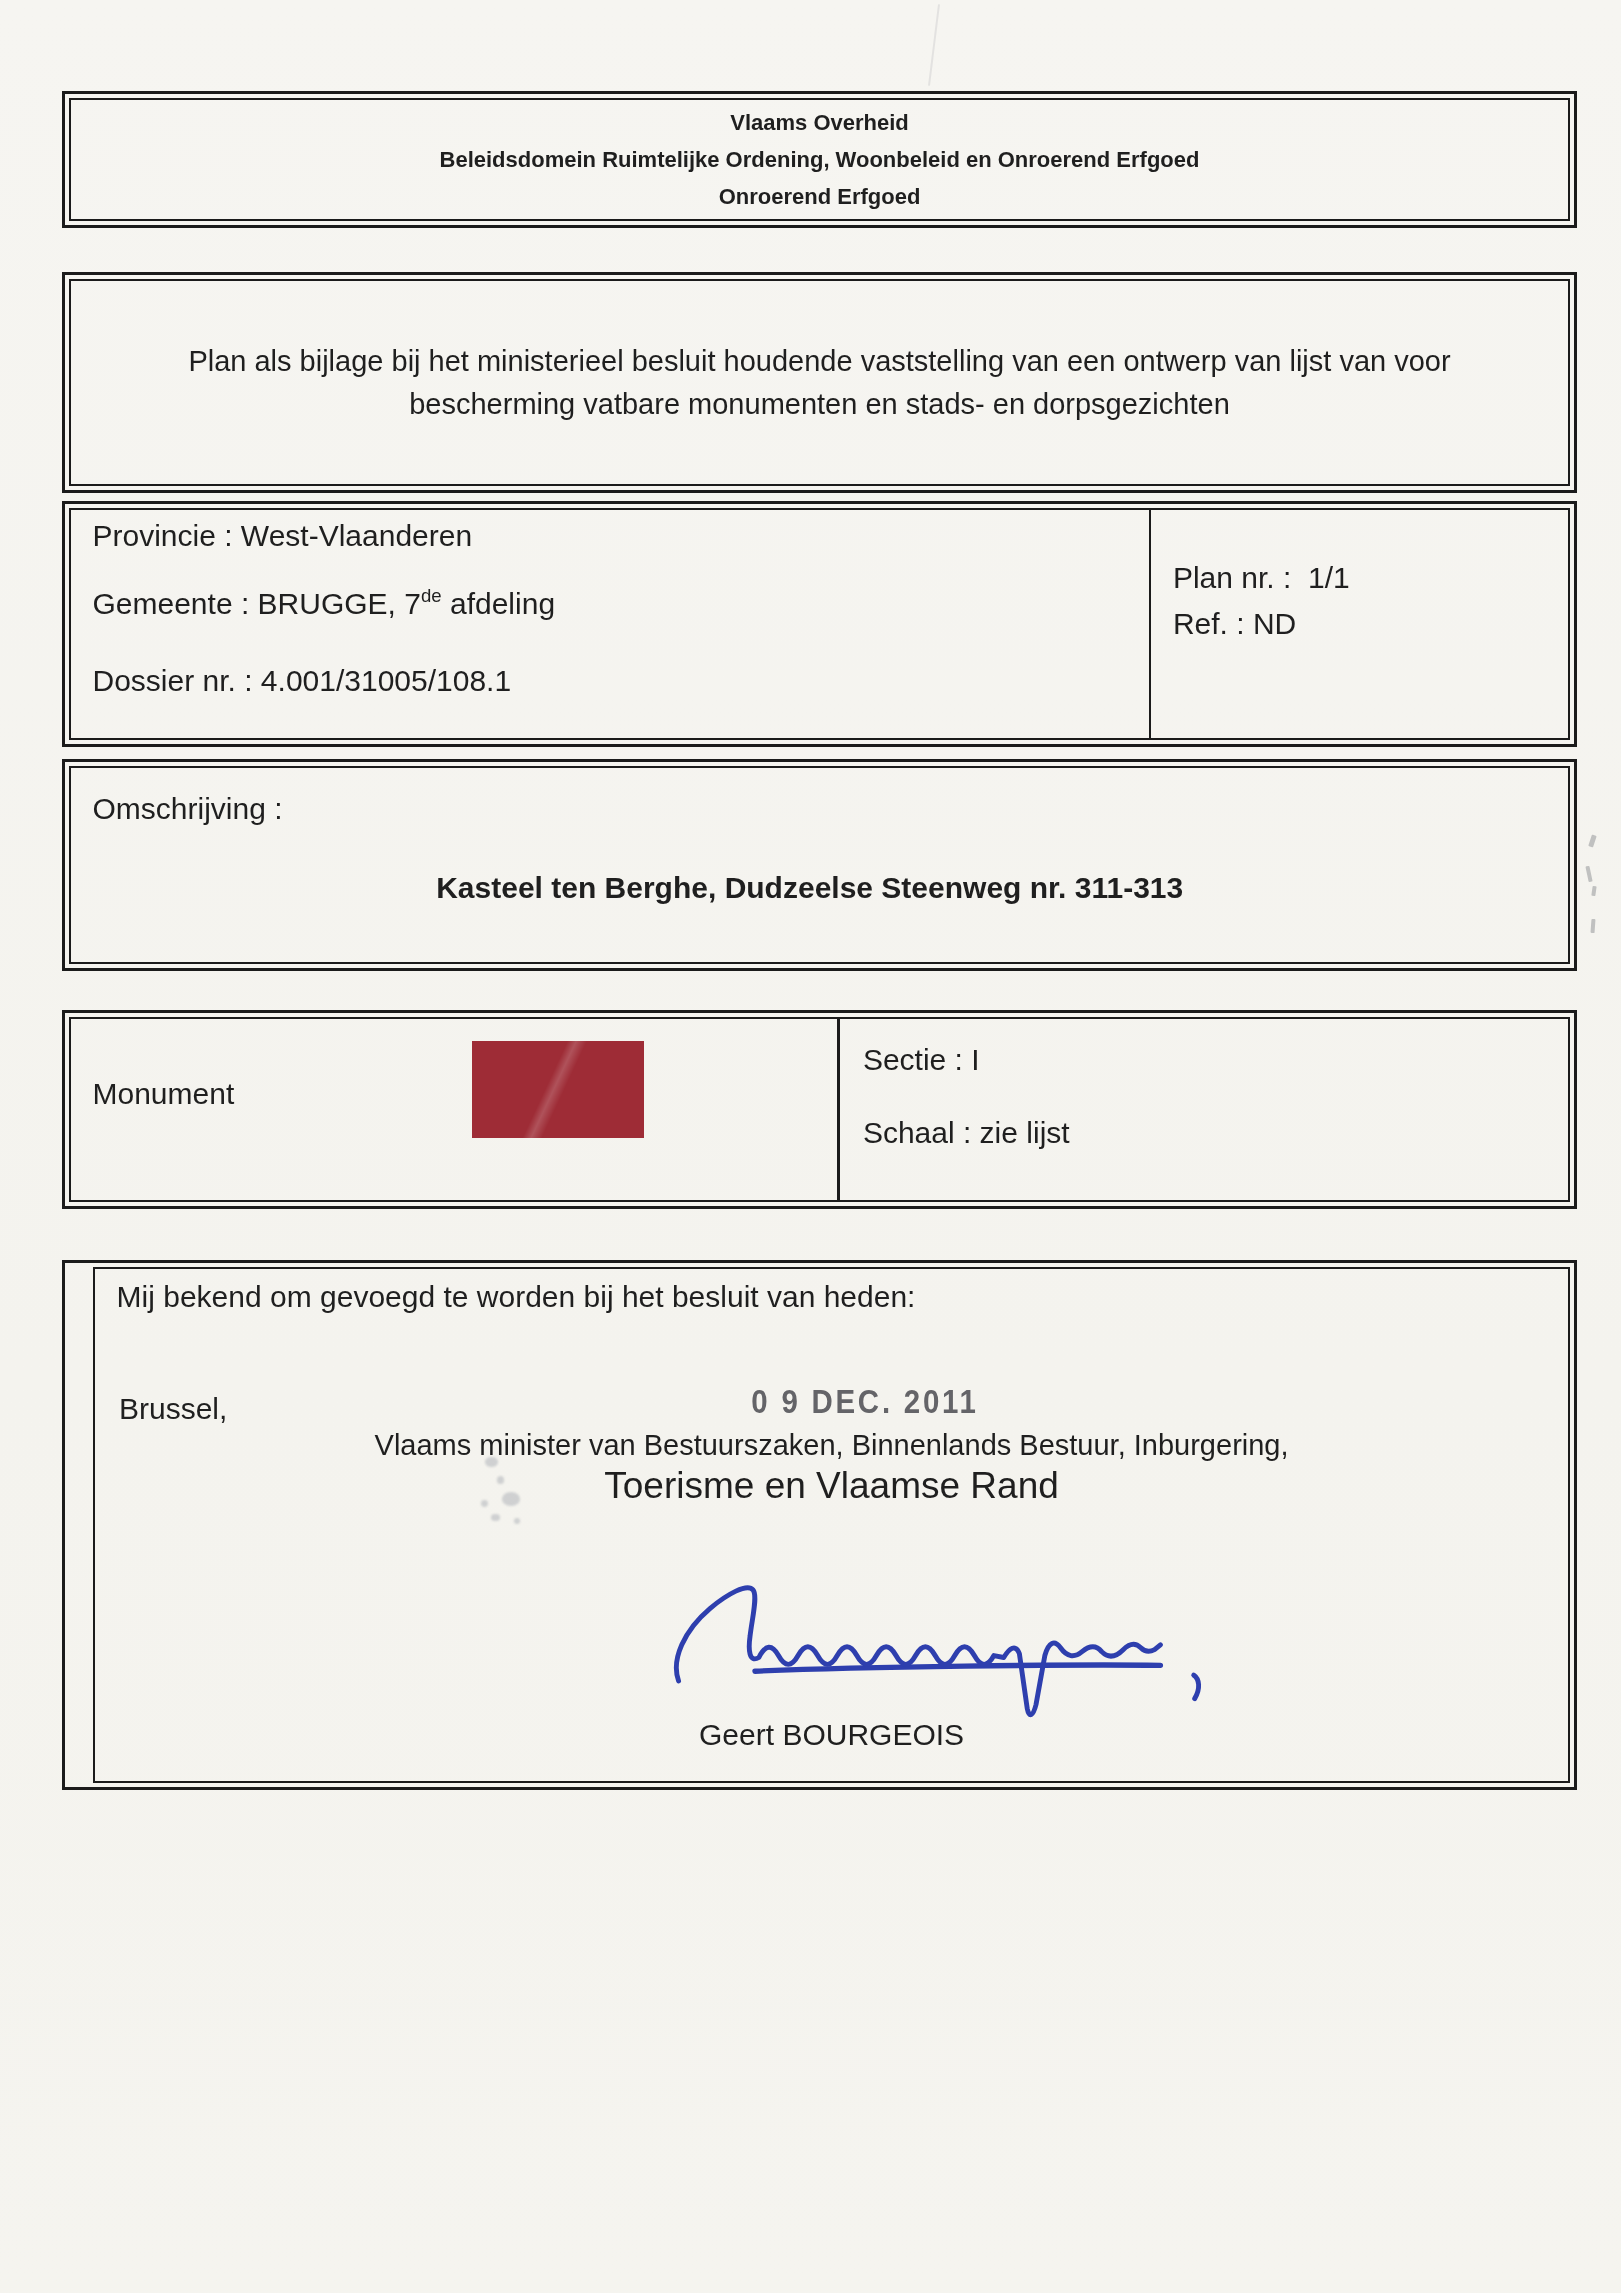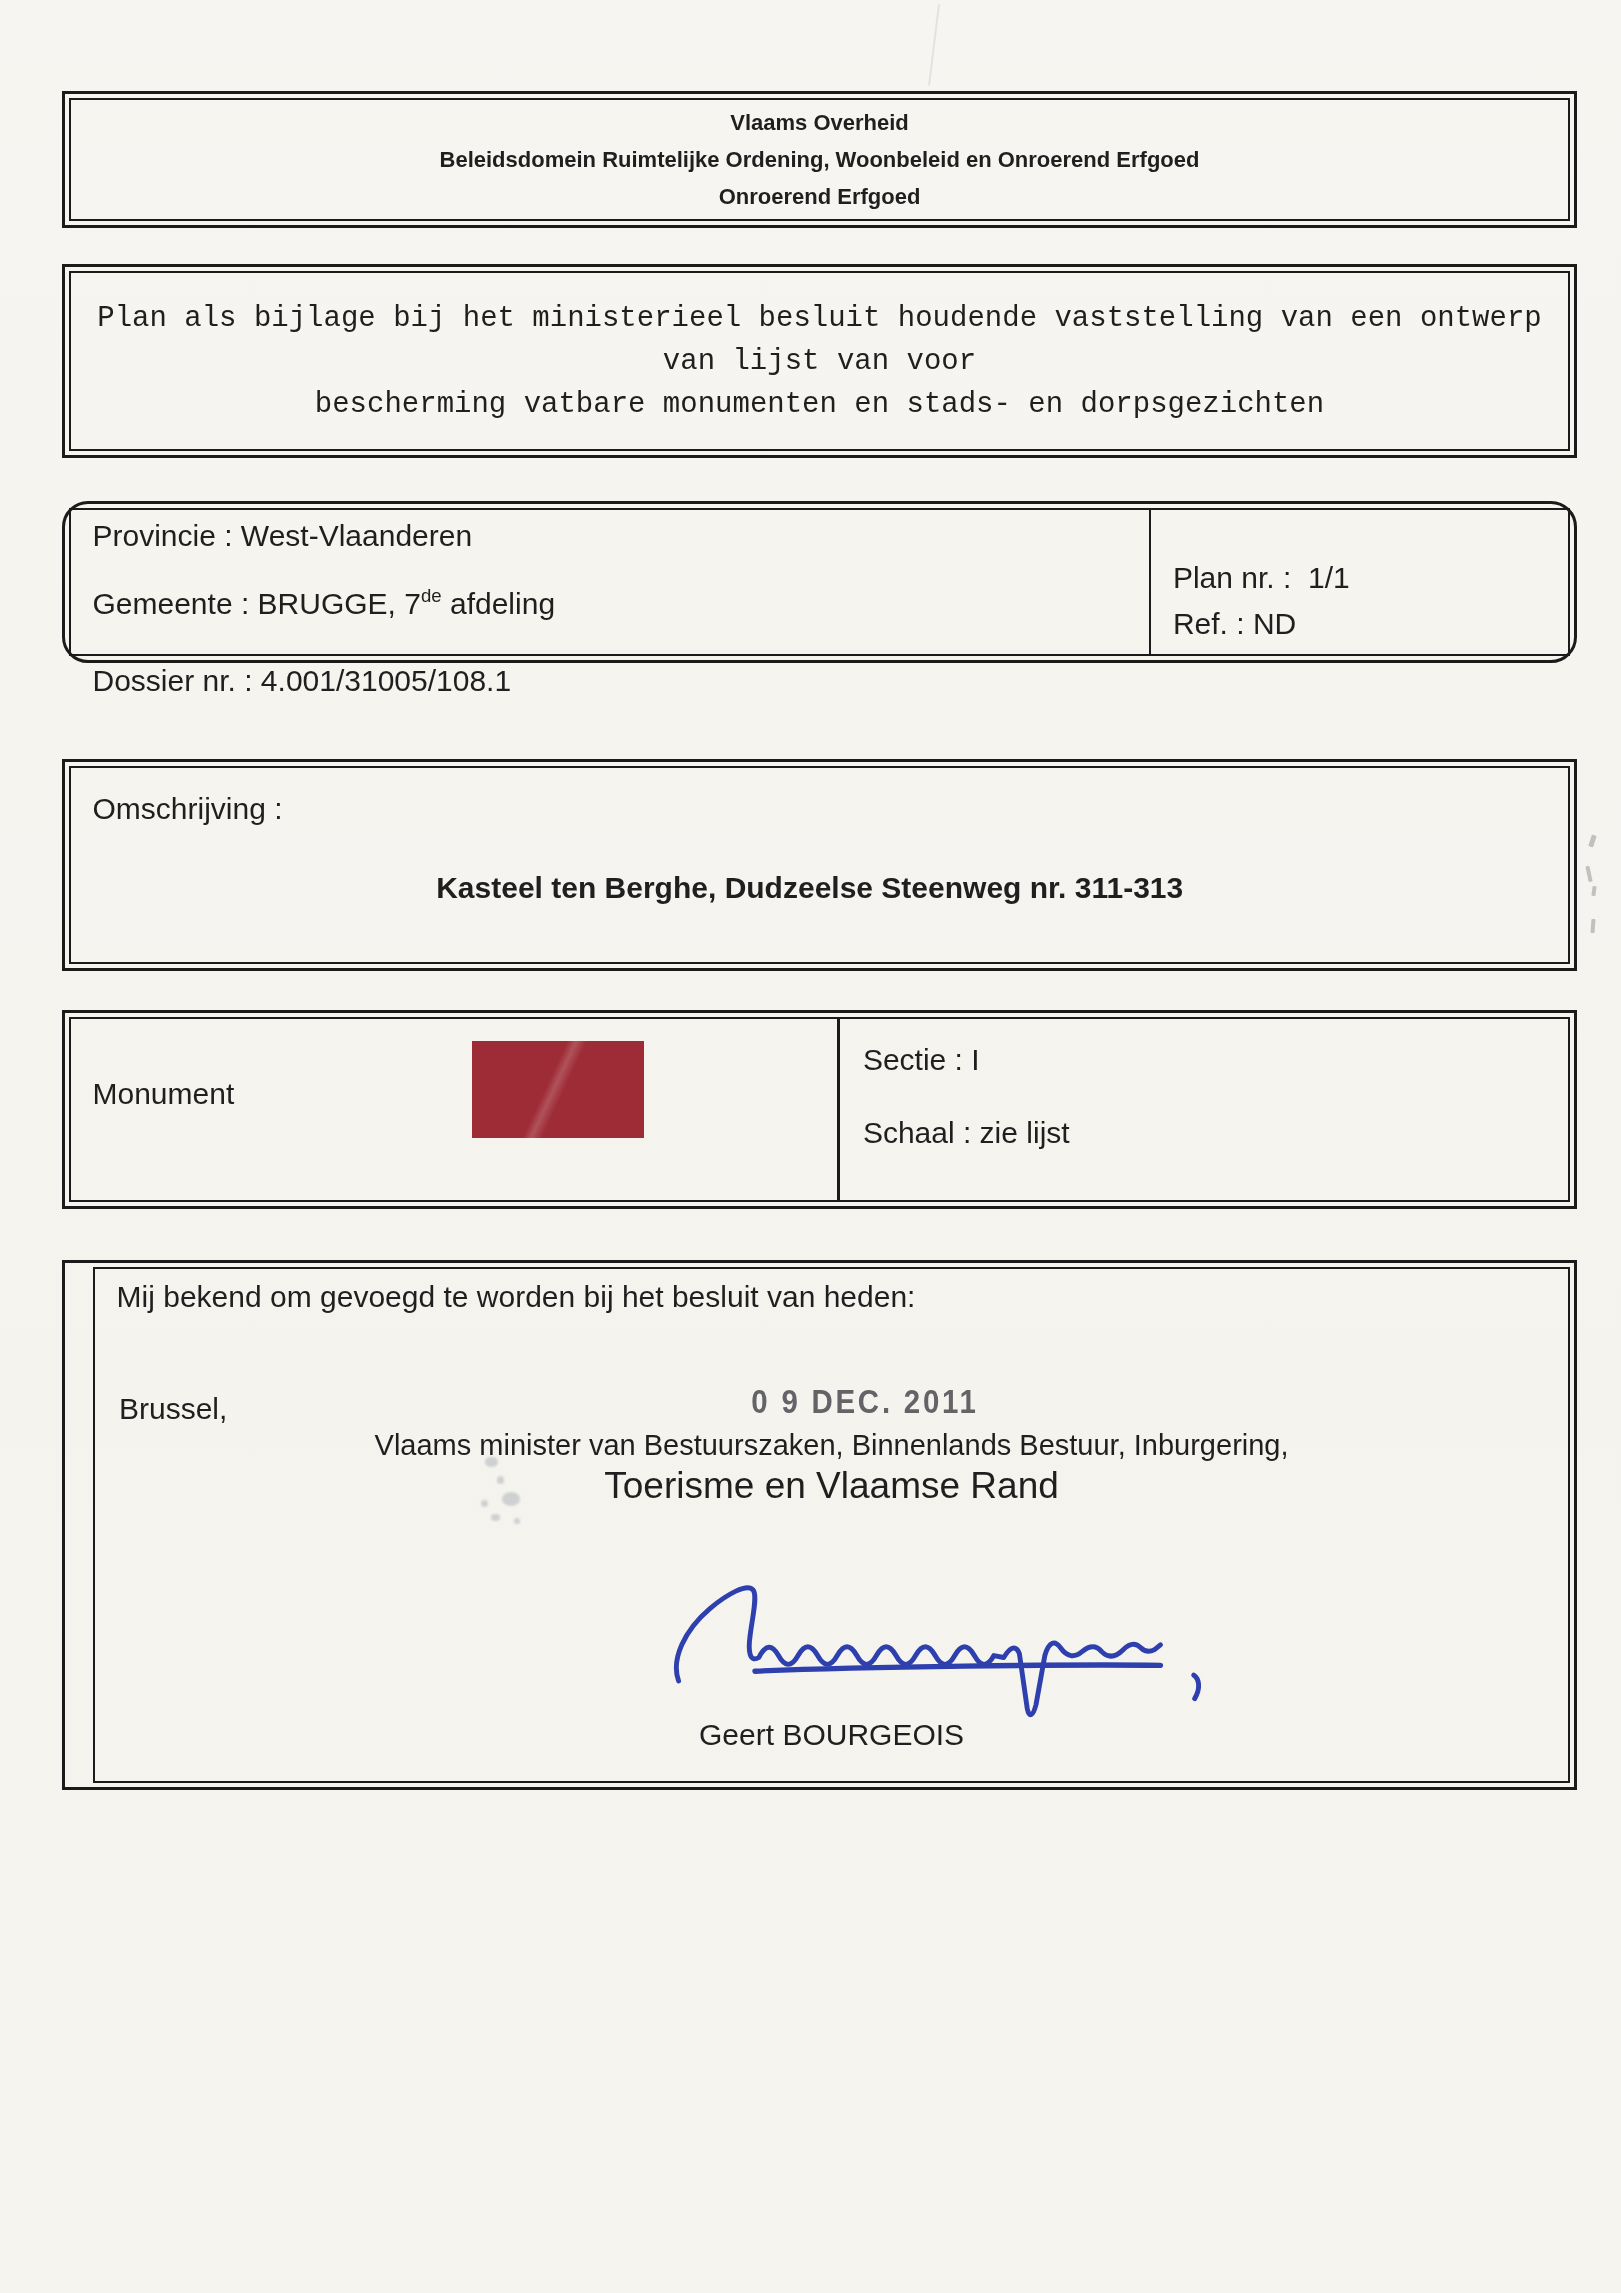--- a/index.html
+++ b/index.html
@@ -64,28 +64,28 @@
   <div class="crease"></div>
 
   <div class="docbox" style="top:91px;height:137px;">
     <div class="inner hdr">
       <div>Vlaams Overheid</div>
       <div>Beleidsdomein Ruimtelijke Ordening, Woonbeleid en Onroerend Erfgoed</div>
       <div>Onroerend Erfgoed</div>
     </div>
   </div>
 
-  <div class="docbox" style="top:264px;height:194px;font-family:Liberation Mono, monospace;">
+  <div class="docbox" style="top:272px;height:221px;">
     <div class="inner subj">
       <div>Plan als bijlage bij het ministerieel besluit houdende vaststelling van een ontwerp van lijst van voor</div>
       <div>bescherming vatbare monumenten en stads- en dorpsgezichten</div>
     </div>
   </div>
 
-  <div class="docbox" style="top:501px;height:162px;border-radius:26px;">
+  <div class="docbox" style="top:501px;height:246px;">
     <div class="inner">
       <div class="vdiv" style="left:1078px;width:2px;"></div>
       <div class="txt" style="left:21.6px;top:7.8px;">Provincie : West-Vlaanderen</div>
       <div class="txt" style="left:21.6px;top:76px;"><span>Gemeente : BRUGGE, 7</span><span class="sup">de</span><span> afdeling</span></div>
       <div class="txt" style="left:21.6px;top:153px;">Dossier nr. : 4.001/31005/108.1</div>
       <div class="txt pre" style="left:1102px;top:25.5px;margin-top:25px;">Plan nr. :  1/1</div>
       <div class="txt" style="left:1102px;top:96px;">Ref. : ND</div>
     </div>
   </div>
 

